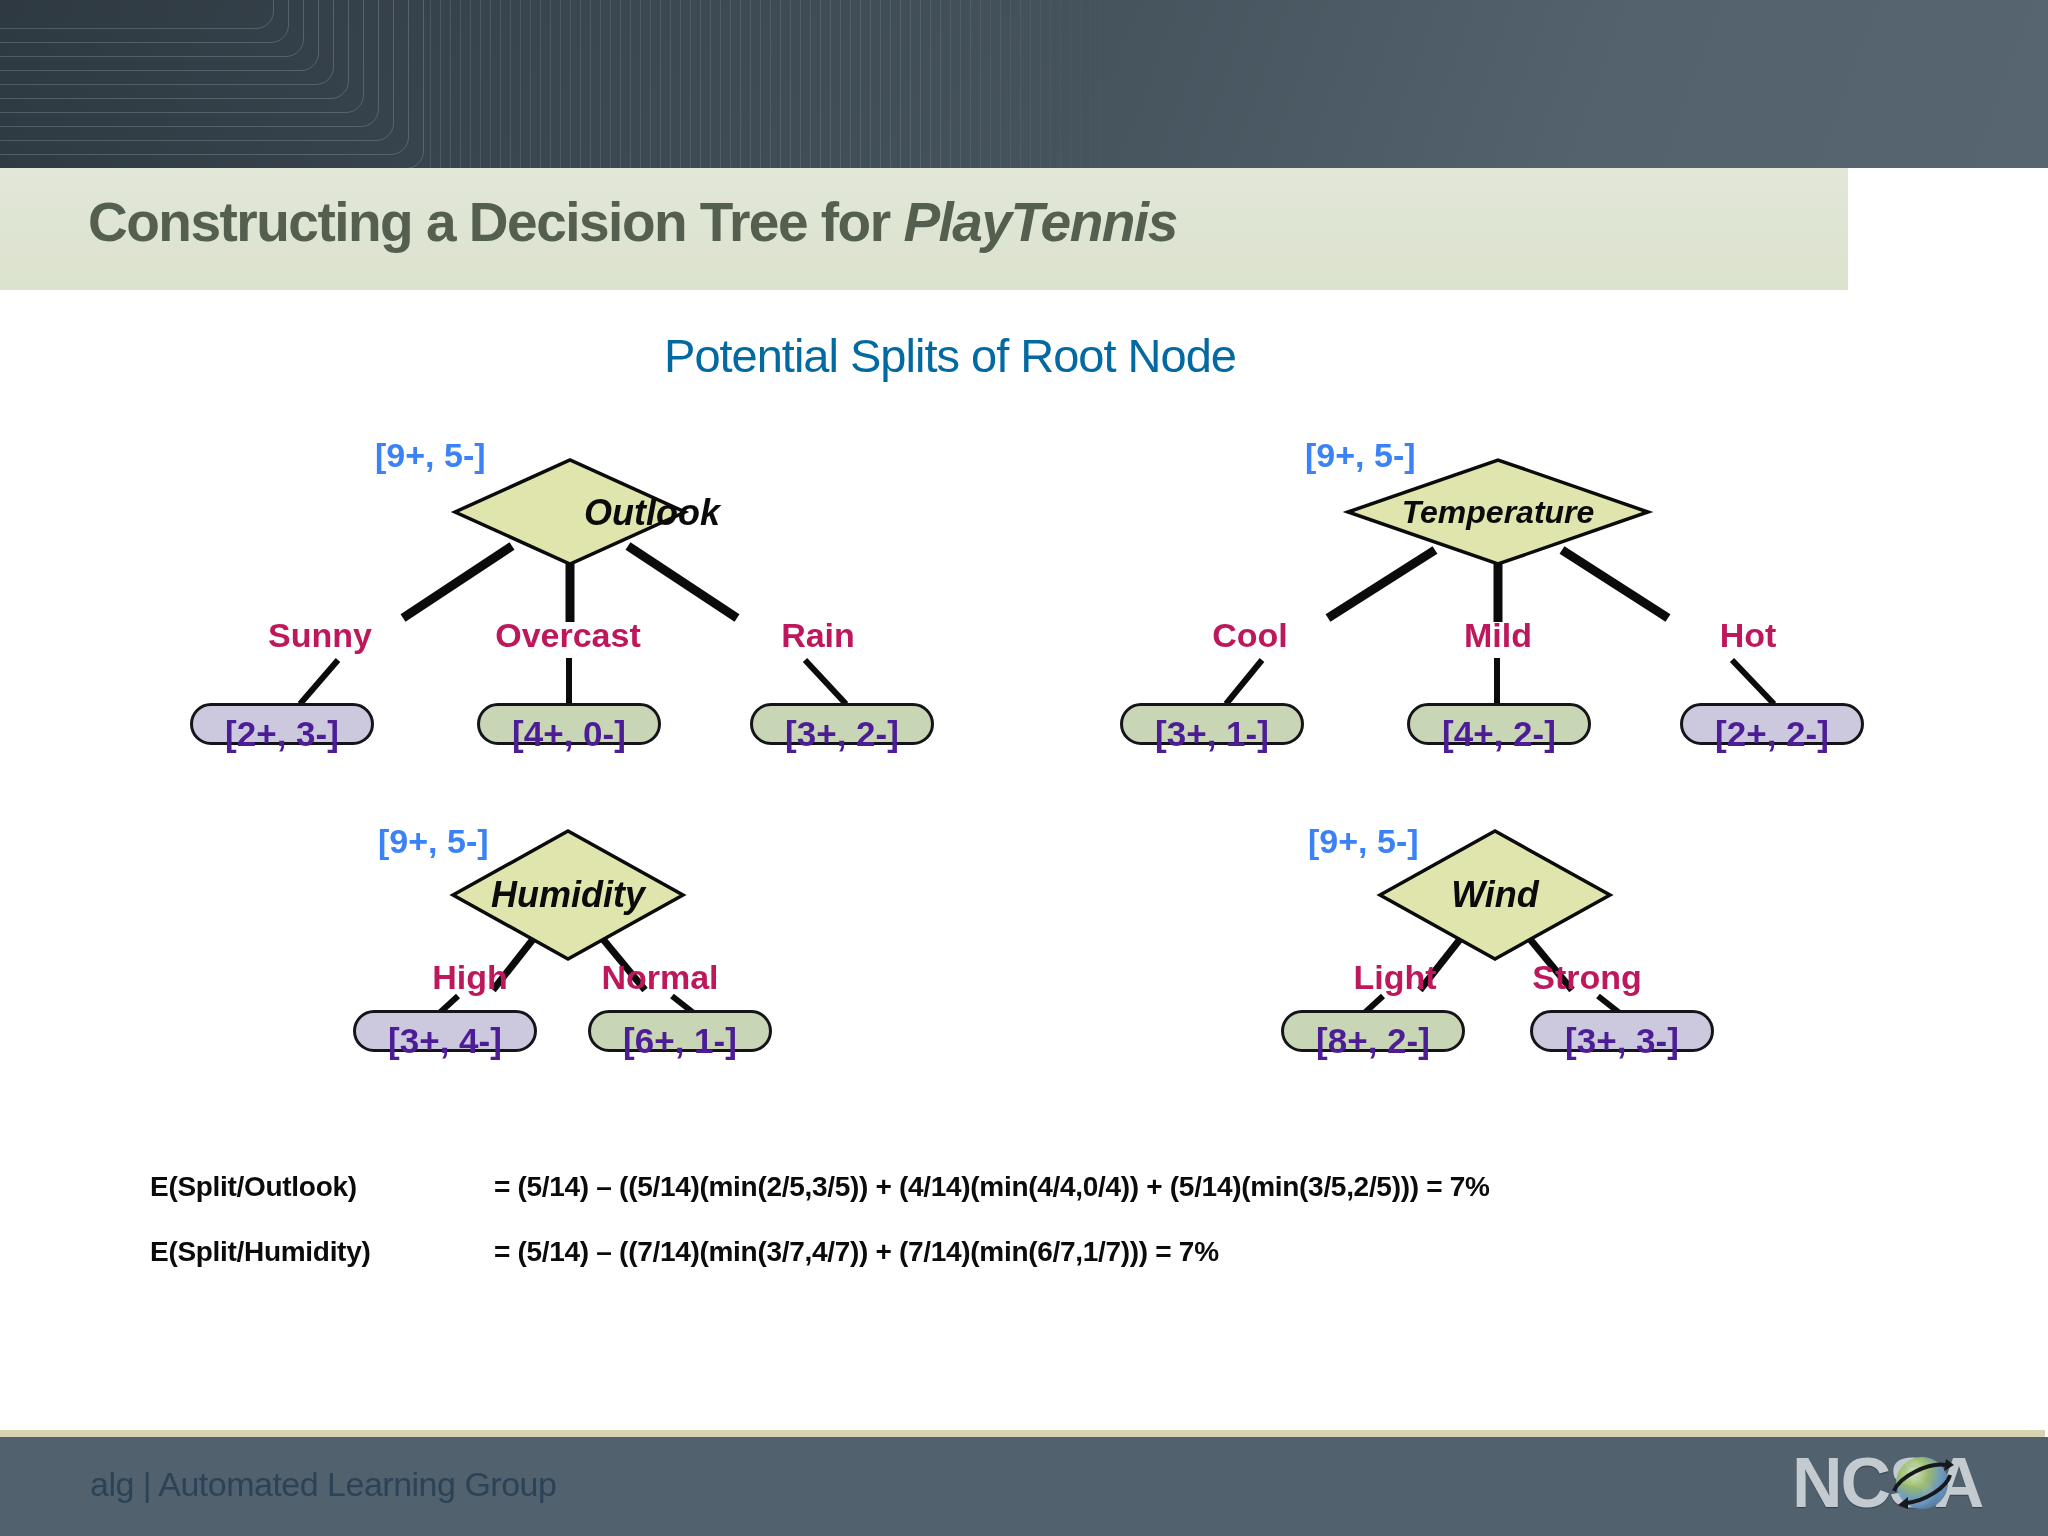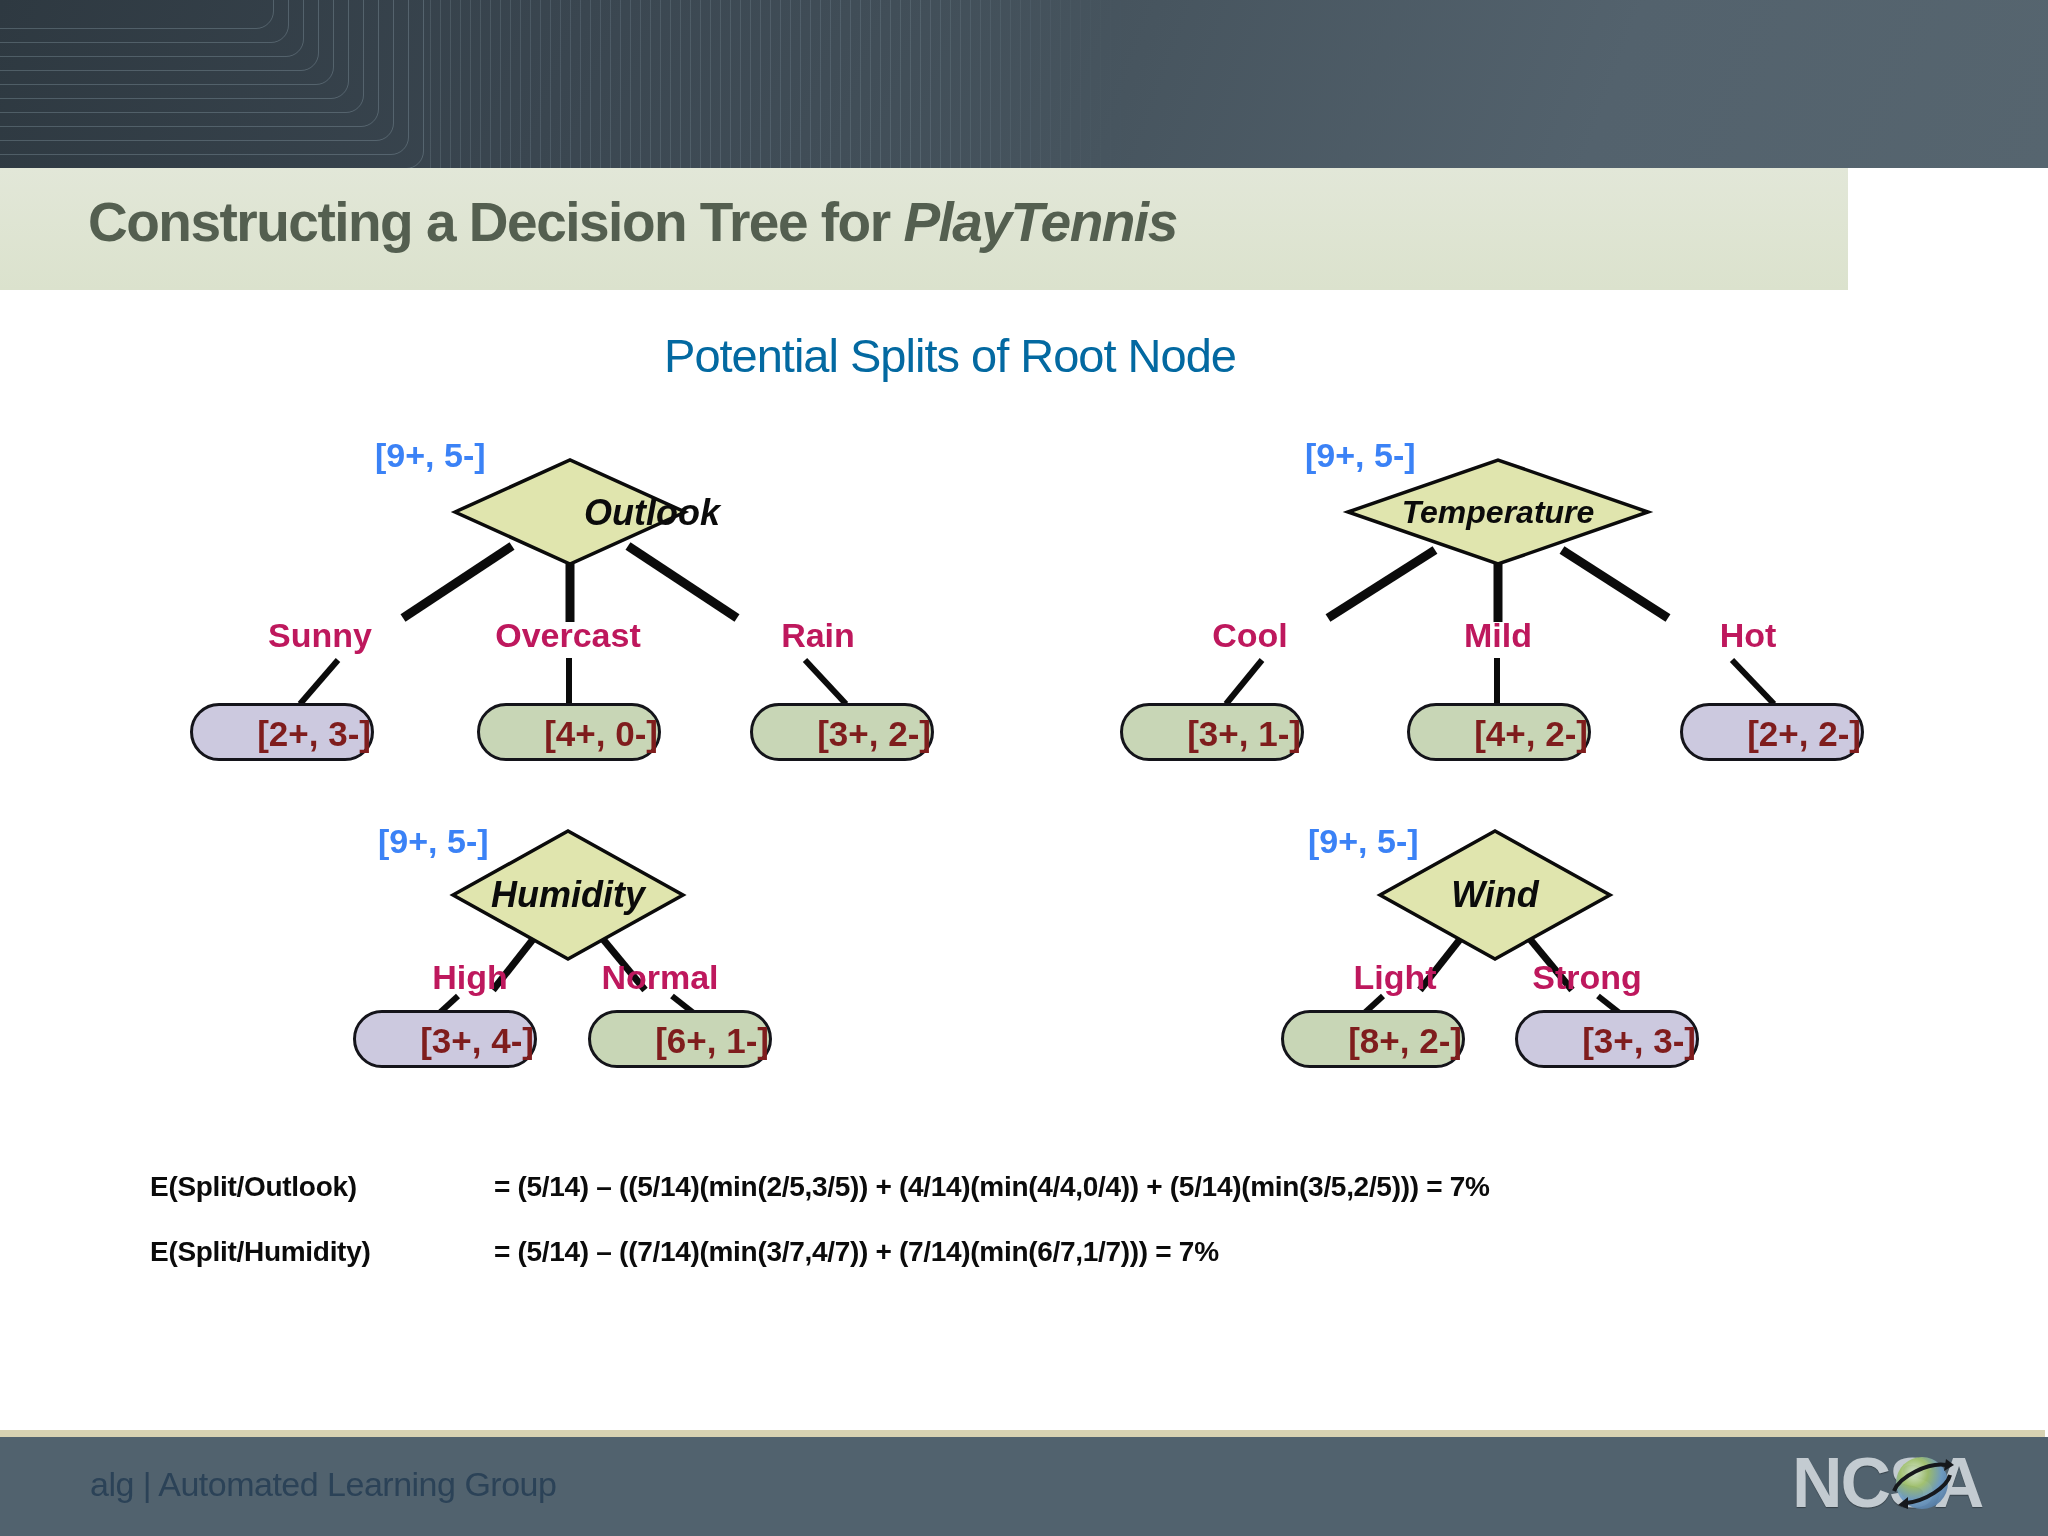--- a/index.html
+++ b/index.html
@@ -46,22 +46,22 @@
   .count{
     position:absolute;font-size:34px;font-weight:bold;color:#3b82f6;white-space:nowrap;
   }
   .dname{
     position:absolute;text-align:center;font-size:36px;font-weight:bold;font-style:italic;color:#0b0b0b;
   }
   .blabel{
     position:absolute;text-align:center;font-size:34px;font-weight:bold;color:#be185d;
   }
   .pill{
-    position:absolute;width:184px;height:58px;border:3px solid #14141a;border-radius:30px;
-    text-align:right;line-height:56px;font-size:35px;font-weight:bold;color:#7f1d1d;
+    position:absolute;width:184px;height:42px;border:3px solid #14141a;border-radius:30px;
+    text-align:center;line-height:56px;font-size:35px;font-weight:bold;color:#4c1d95;
     box-sizing:border-box;
   }
   .pill[data-color="green"]{background:#c8d6b6;}
   .pill[data-color="lavender"]{background:#ccc9df;}
   
   .formulas{position:absolute;left:150px;top:1154px;}
   .frow{display:flex;align-items:center;height:65px;white-space:nowrap;}
   .flabel{width:344px;font-size:28px;font-weight:bold;color:#0b0b0b;letter-spacing:-0.3px;}
   .fexpr{font-size:28px;font-weight:bold;color:#0b0b0b;letter-spacing:-0.3px;}
   
@@ -175,21 +175,21 @@
       <line class="branch" x1="439" y1="128" x2="482" y2="180" style="stroke-width:7;"></line>
       <line class="tick" x1="293" y1="186" x2="269" y2="208"></line>
       <line class="tick" x1="508" y1="186" x2="536" y2="208"></line>
       <polygon class="diamond" points="290,85 405,21 520,85 405,149"></polygon>
     </svg>
     <div class="count" style="left:218px;top:12px;">[9+, 5-]</div>
     <div class="dname" style="left:255px;top:64px;width:300px;">Wind</div>
     <div class="blabel" style="left:195px;top:148px;width:220px;">Light</div>
     <div class="blabel" style="left:387px;top:148px;width:220px;">Strong</div>
     <div class="pill" style="left:191px;top:200px;" data-color="green">[8+, 2-]</div>
-    <div class="pill" style="left:425px;top:200px;" data-color="lavender">[3+, 3-]</div>
+    <div class="pill" style="left:440px;top:200px;" data-color="lavender">[3+, 3-]</div>
   </div>
 
   <div class="formulas">
     <div class="frow">
       <div class="flabel">E(Split/Outlook)</div>
       <div class="fexpr">= (5/14) – ((5/14)(min(2/5,3/5)) + (4/14)(min(4/4,0/4)) + (5/14)(min(3/5,2/5))) = 7%</div>
     </div>
     <div class="frow">
       <div class="flabel">E(Split/Humidity)</div>
       <div class="fexpr">= (5/14) – ((7/14)(min(3/7,4/7)) + (7/14)(min(6/7,1/7))) = 7%</div>

